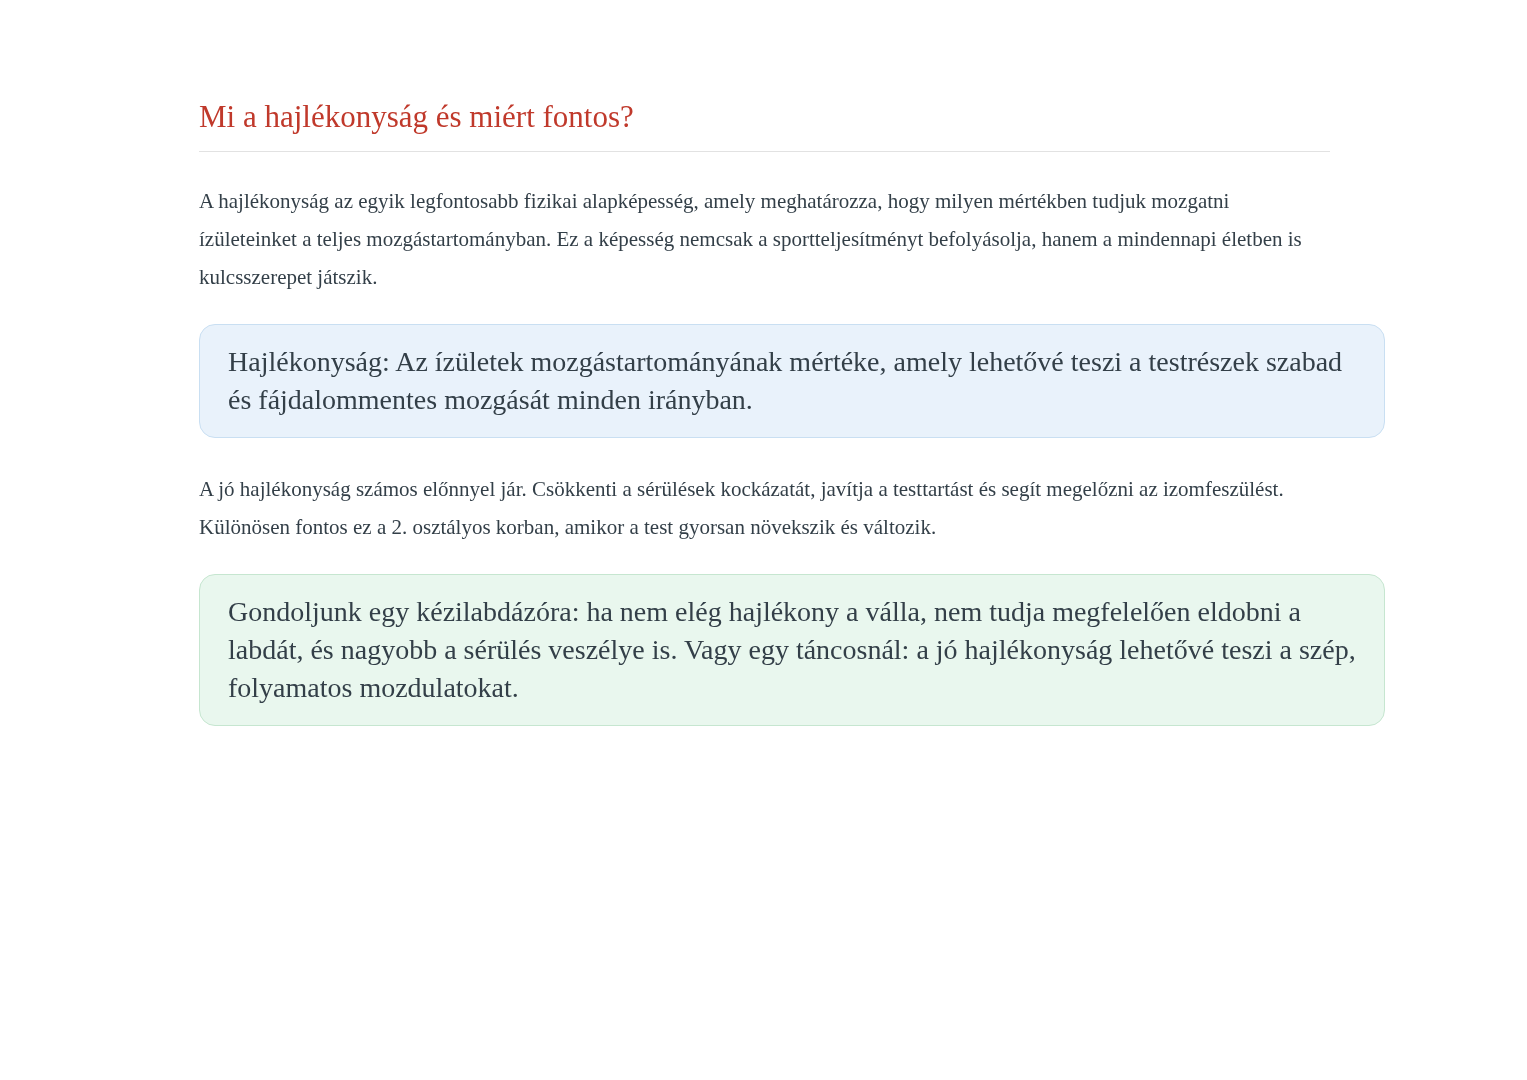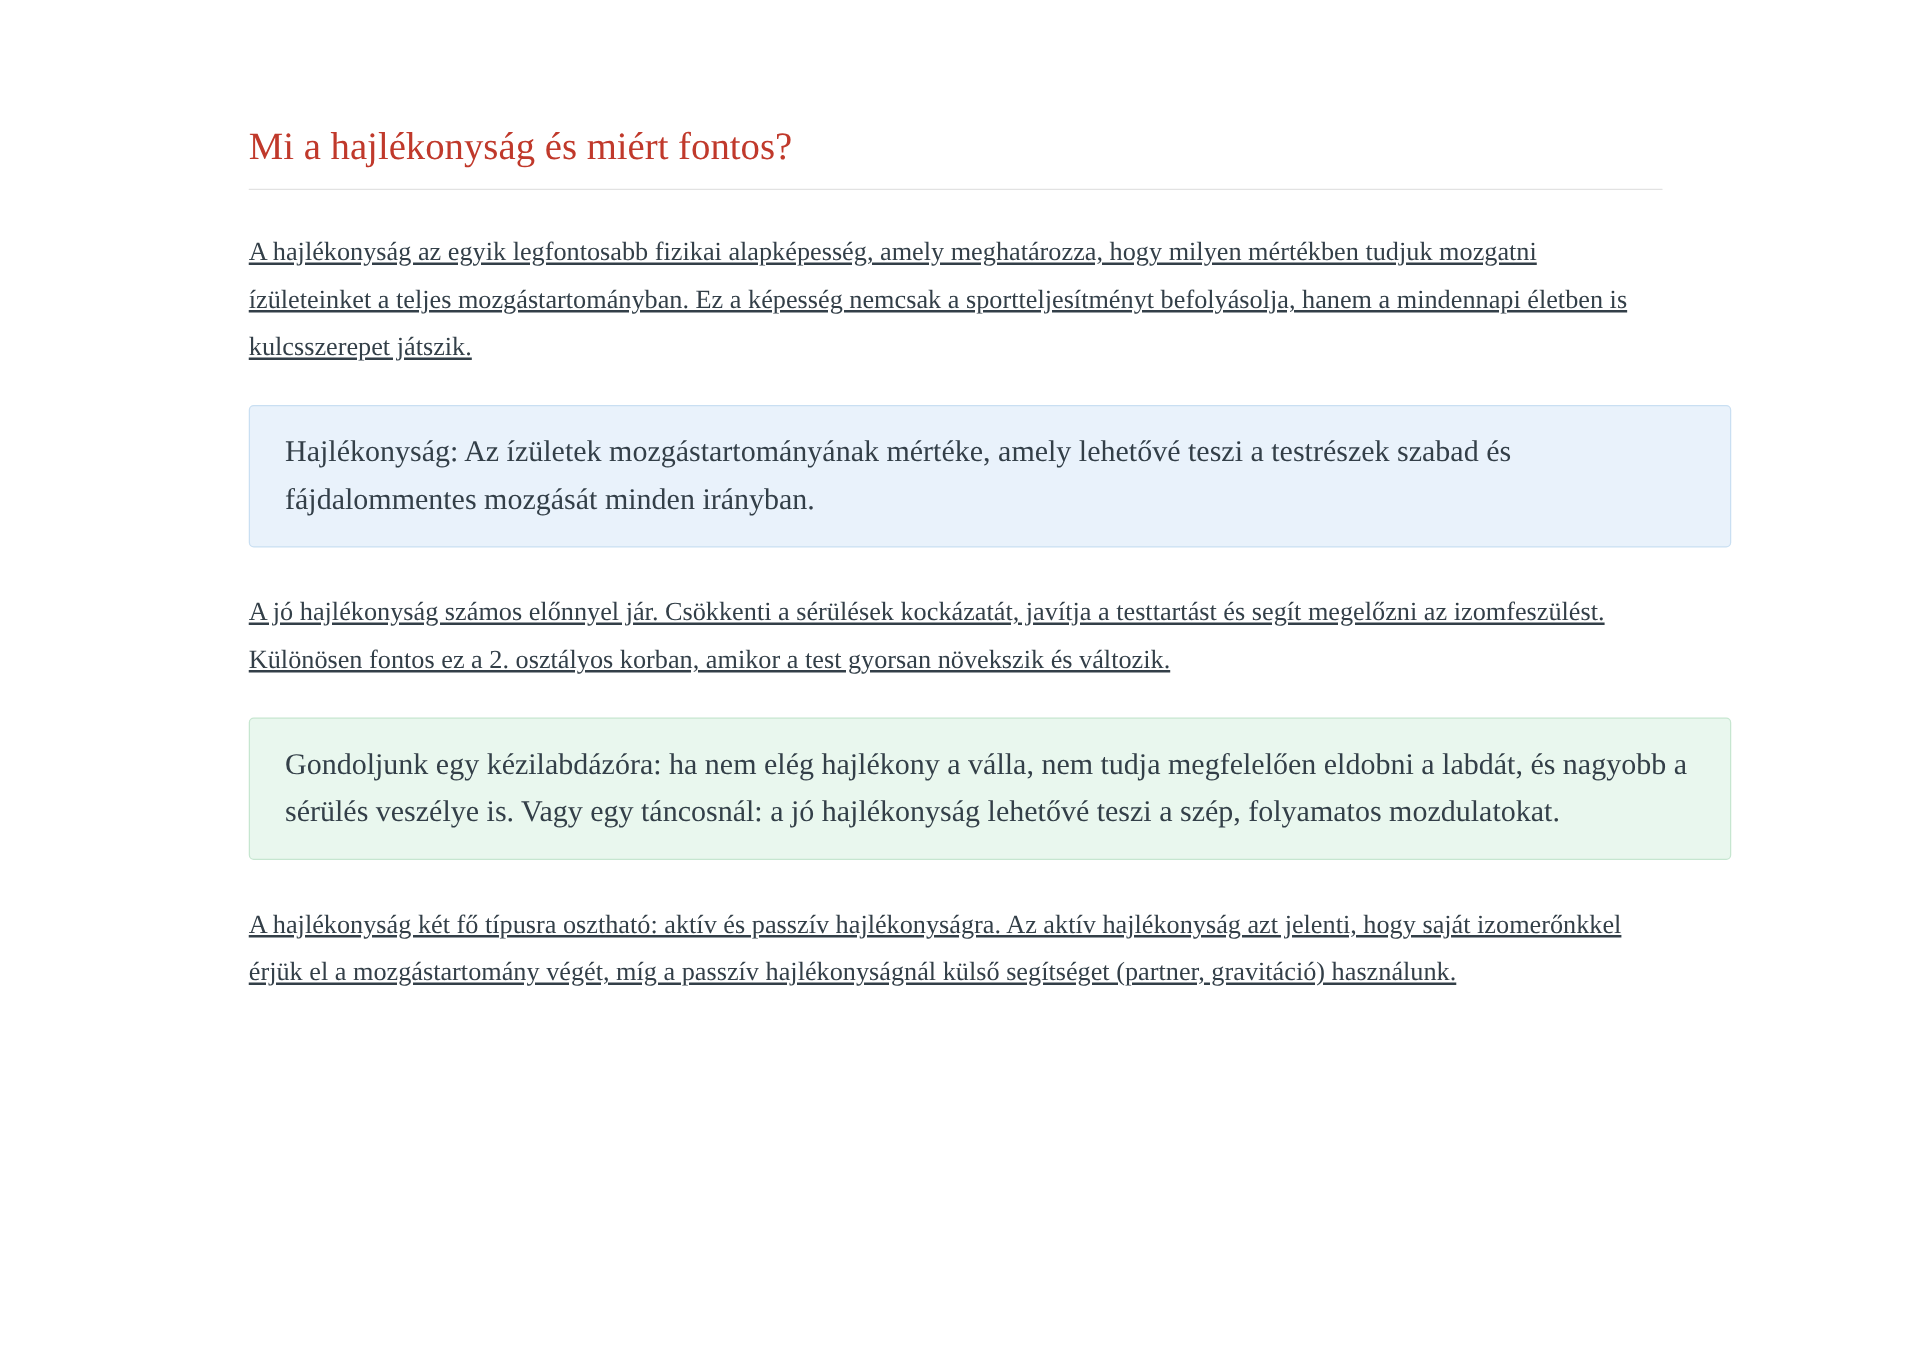--- a/index.html
+++ b/index.html
@@ -46,29 +46,28 @@
     border: none;
     border-top: 1px solid var(--rule);
     margin: 0 0 30px 0;
   }
 
   p.body-paragraph {
     width: 1130px;
     margin: 0 0 28px 0;
     font-size: 21px;
     line-height: 38px;
-    text-decoration: underline;
   }
 
   .callout {
     width: 1186px;
     margin: 6px 0 32px 0;
     padding: 18px 28px;
-    border-radius: 4px;
-    font-size: 24px;
+    border-radius: 16px;
+    font-size: 28px;
     line-height: 38px;
   }
 
   .callout.definition {
     background: var(--definition-bg);
     border: 1px solid var(--definition-border);
   }
 
   .callout.example {
     background: var(--example-bg);
@@ -89,15 +88,14 @@
   <div class="callout definition">
     <span>Hajlékonyság: Az ízületek mozgástartományának mértéke, amely lehetővé teszi a testrészek szabad és fájdalommentes mozgását minden irányban.</span>
   </div>
 
   <p class="body-paragraph">A jó hajlékonyság számos előnnyel jár. Csökkenti a sérülések kockázatát, javítja a testtartást és segít megelőzni az izomfeszülést. Különösen fontos ez a 2. osztályos korban, amikor a test gyorsan növekszik és változik.</p>
 
   <div class="callout example">
     <span>Gondoljunk egy kézilabdázóra: ha nem elég hajlékony a válla, nem tudja megfelelően eldobni a labdát, és nagyobb a sérülés veszélye is. Vagy egy táncosnál: a jó hajlékonyság lehetővé teszi a szép, folyamatos mozdulatokat.</span>
   </div>
 
-  <p class="body-paragraph">A hajlékonyság két fő típusra osztható: aktív és passzív hajlékonyságra. Az aktív hajlékonyság azt jelenti, hogy saját izomerőnkkel érjük el a mozgástartomány végét, míg a passzív hajlékonyságnál külső segítséget (partner, gravitáció) használunk.</p>
 
 </main>
 
 </body></html>

